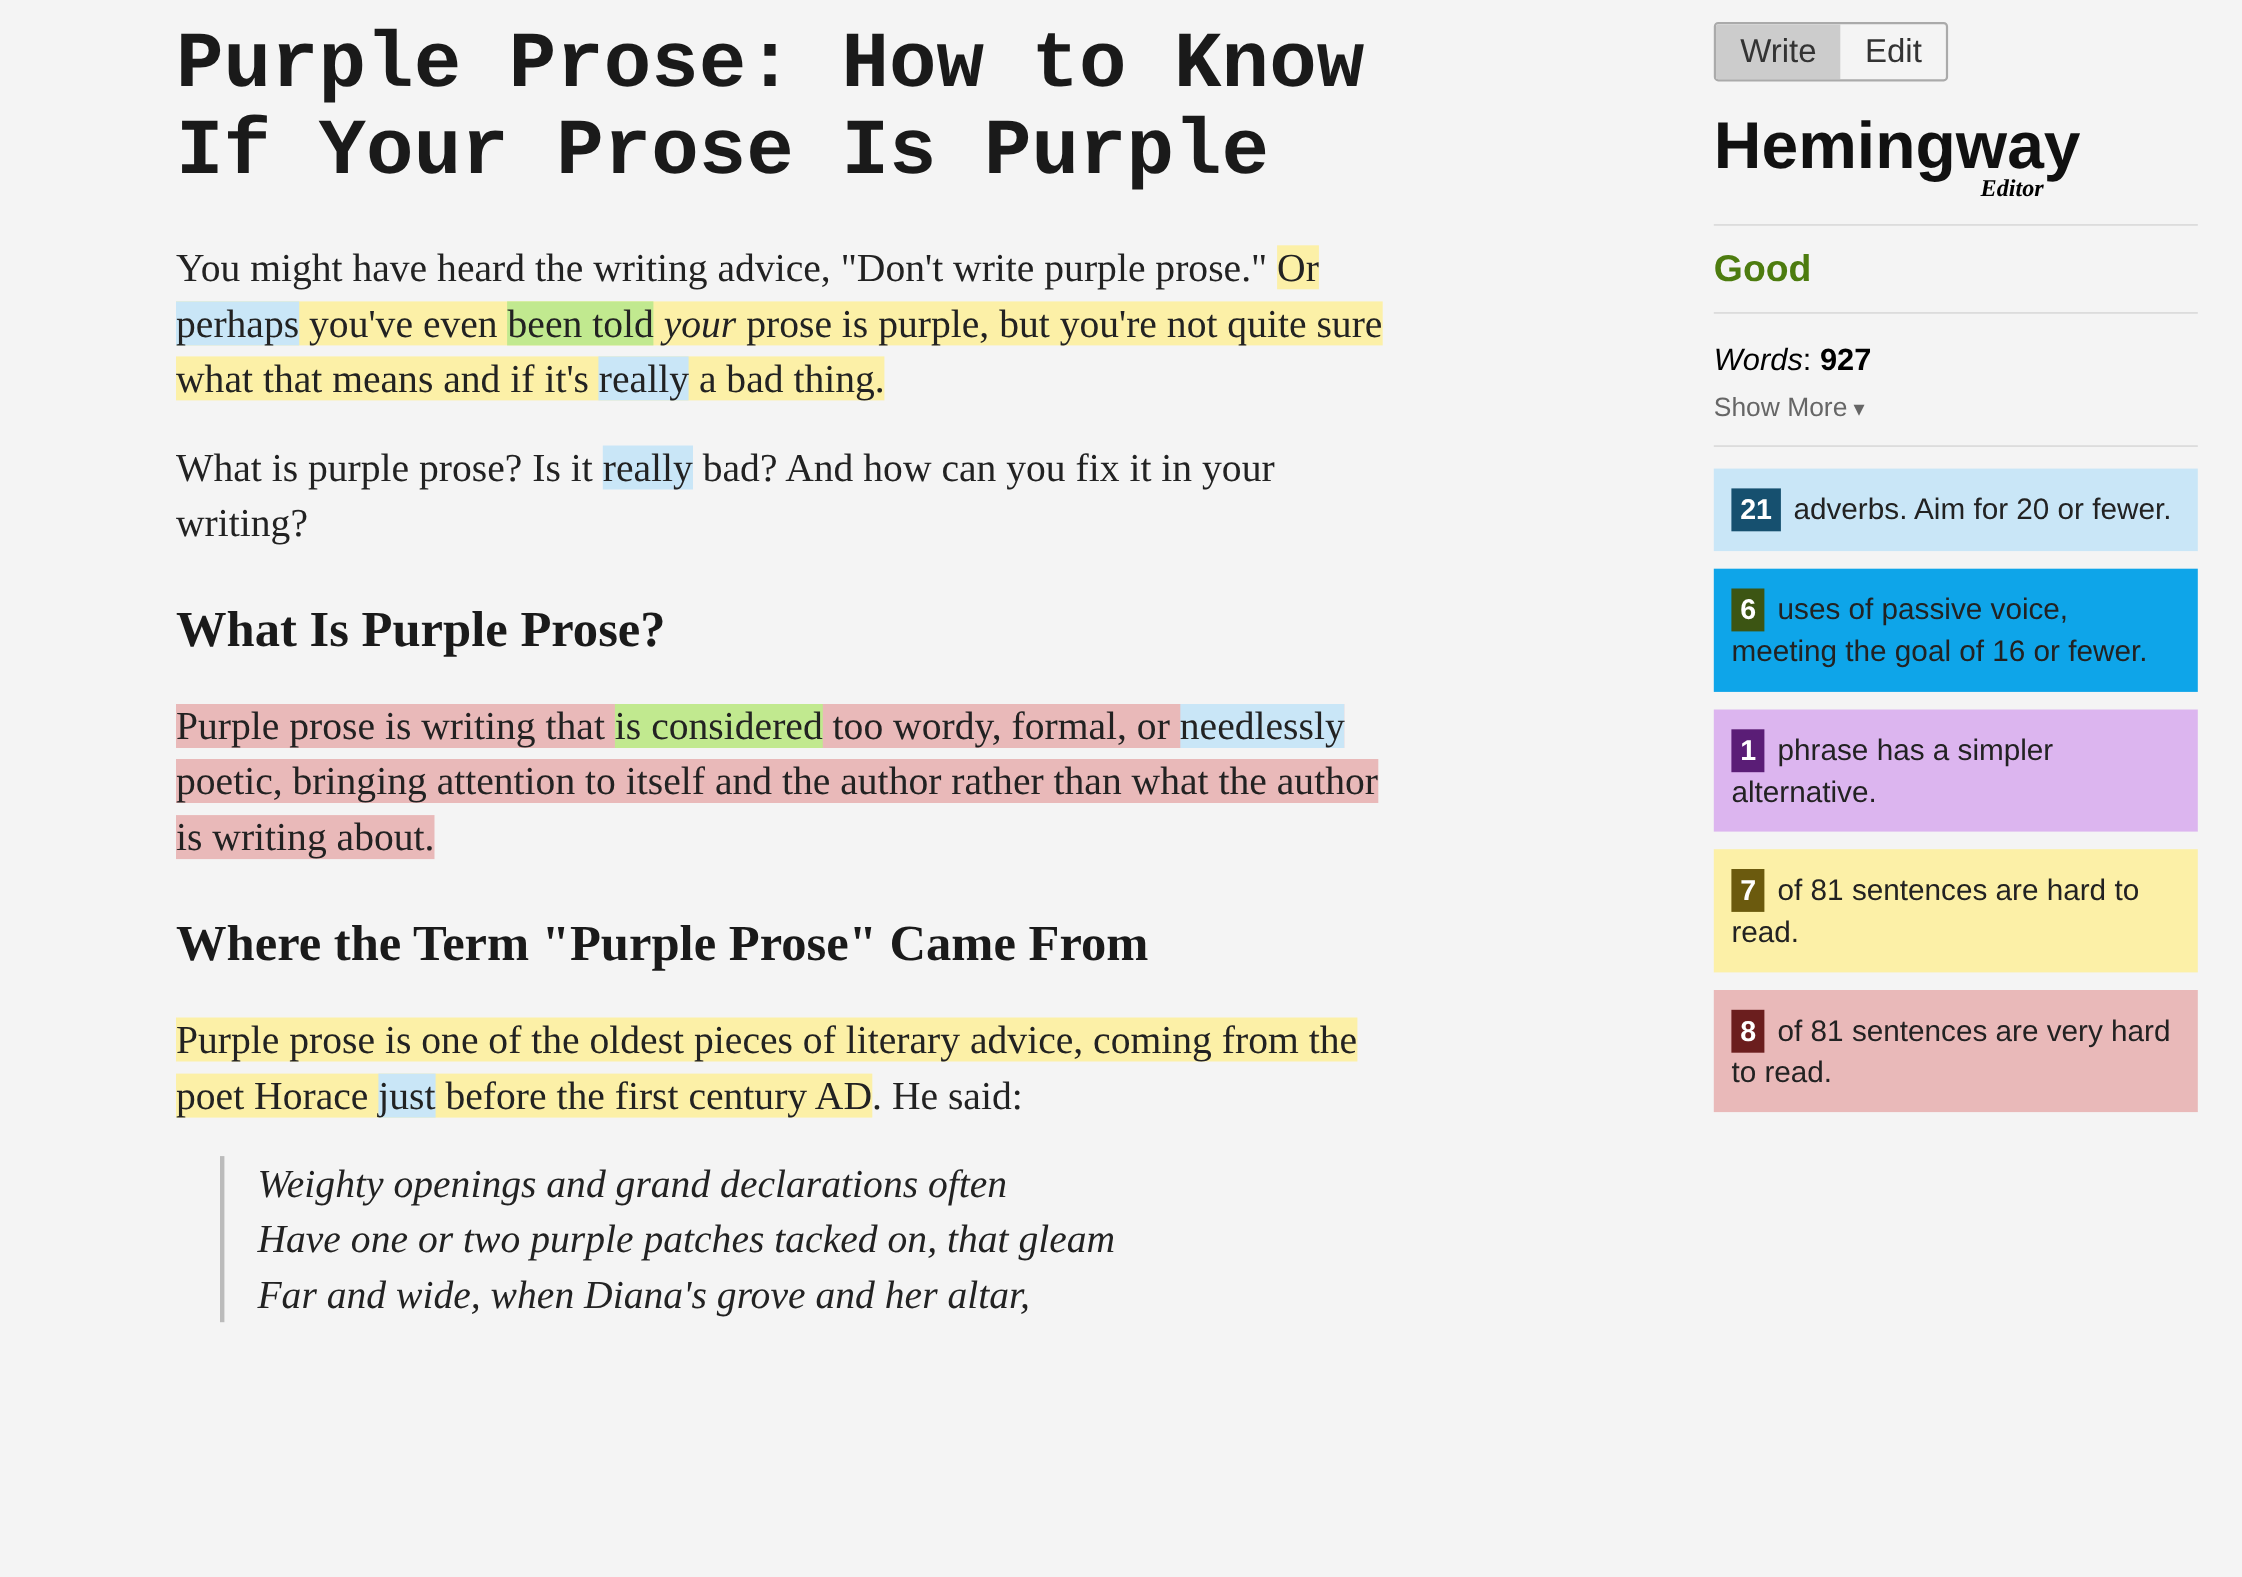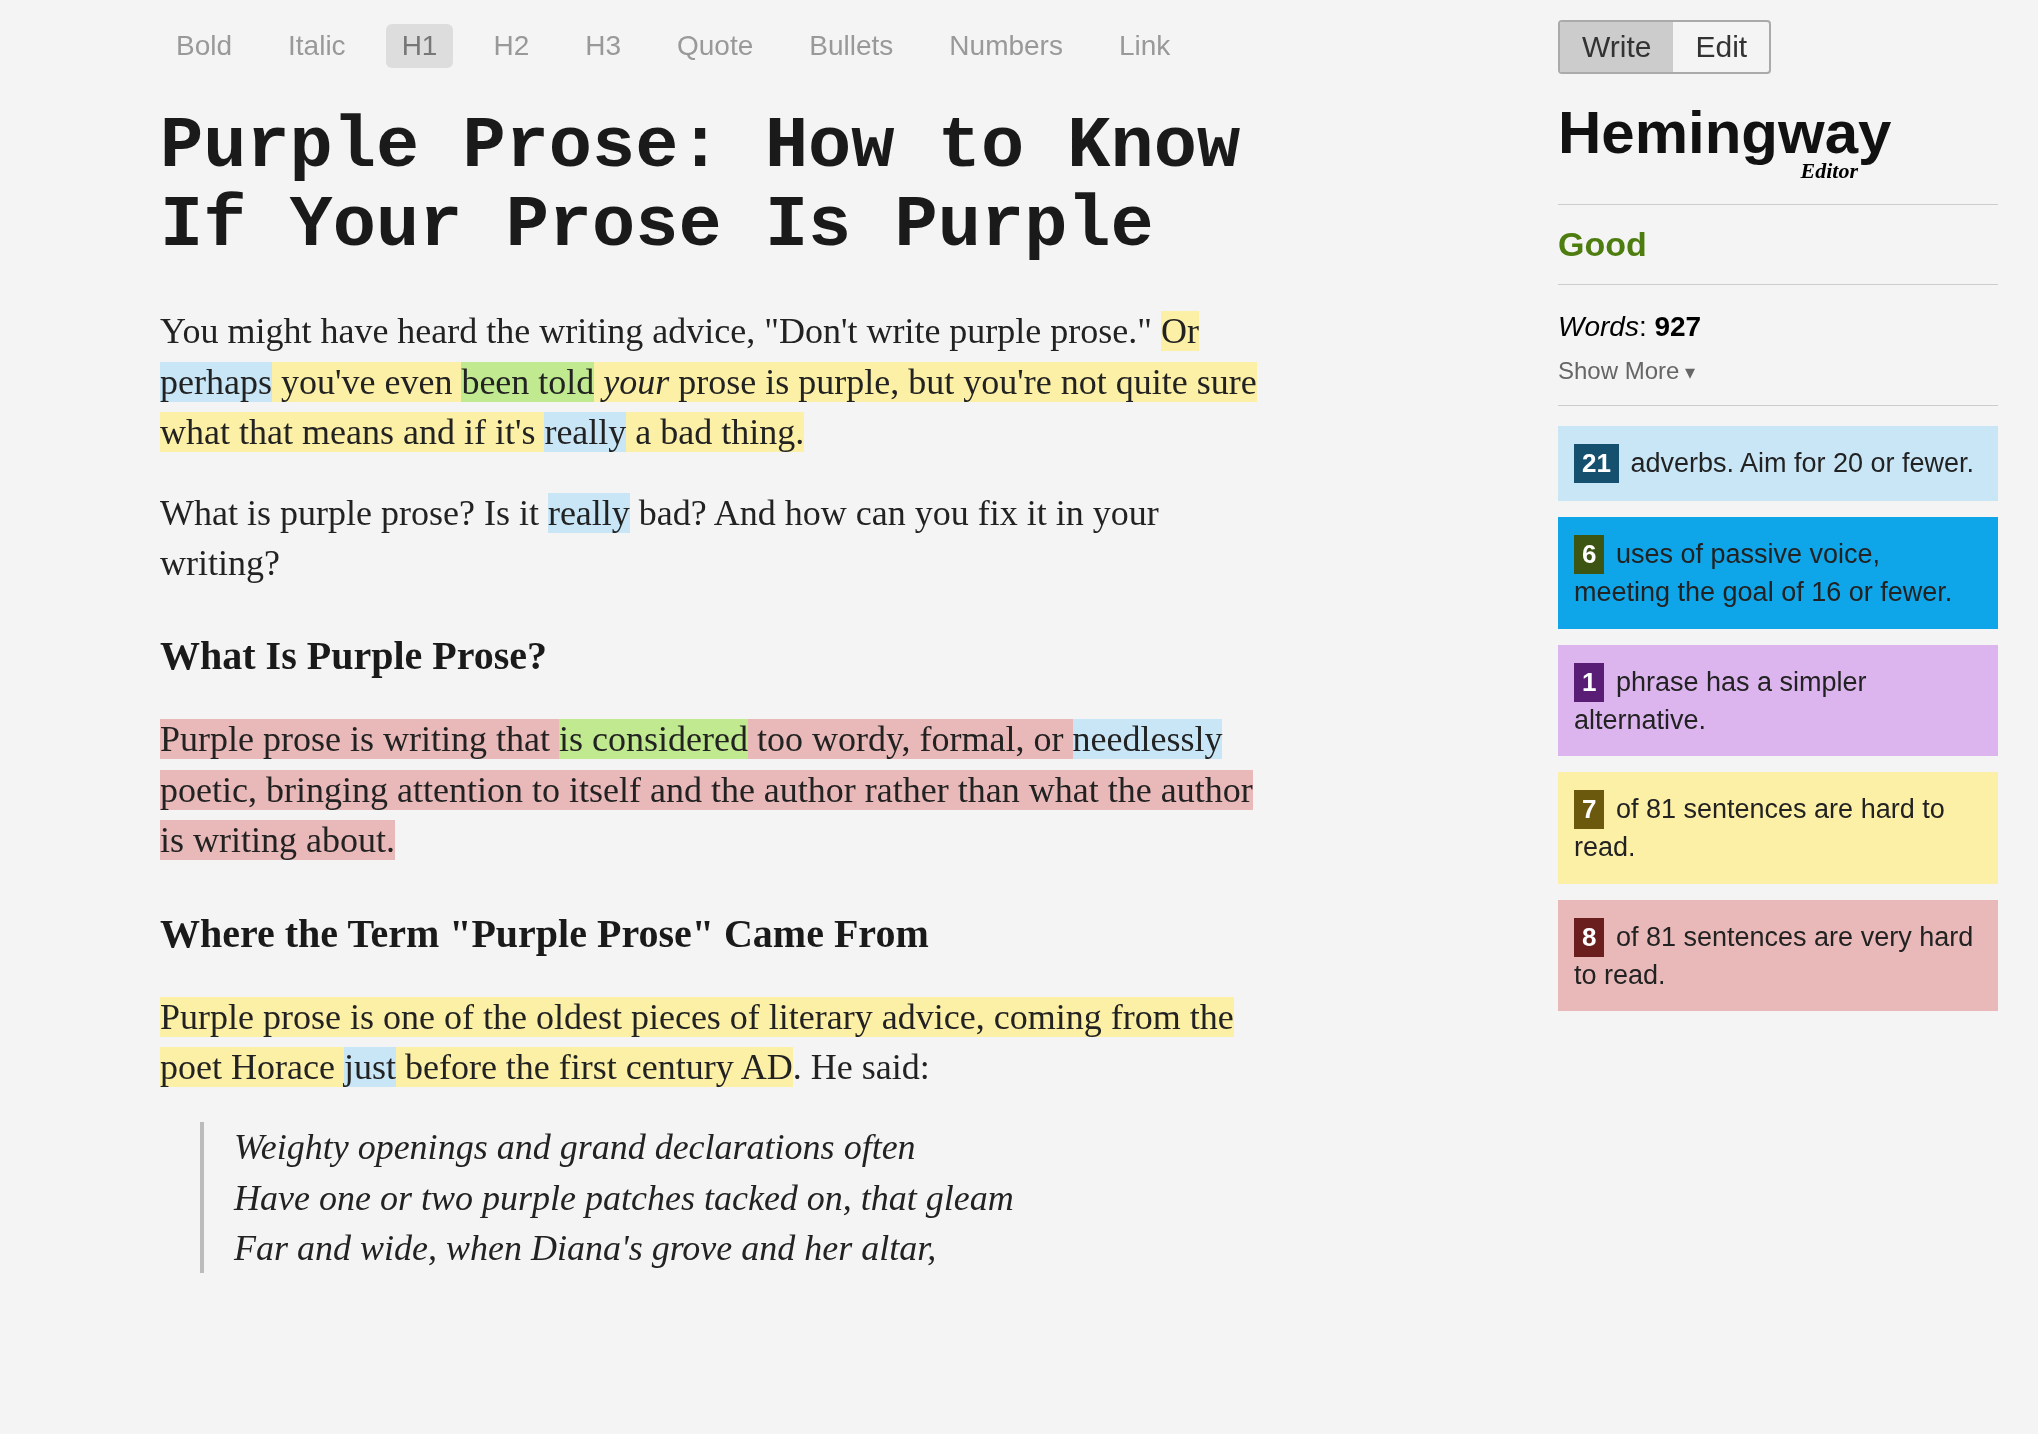--- a/index.html
+++ b/index.html
@@ -44,21 +44,21 @@
   }
   .content h1 {
     font-size: 72px;
     font-weight: 700;
     line-height: 1.1;
     margin-bottom: 40px;
     color: #1a1a1a;
     font-family: Liberation Mono, monospace;
   }
   .content h2 {
-    font-size: 40px;
+    font-size: 46px;
     font-weight: 700;
     margin: 40px 0 30px 0;
     color: #1a1a1a;
   }
   .content p {
     margin-bottom: 30px;
   }
   .hl-adverb { background: #c9e6f7; }
   .hl-passive { background: #c1e98f; }
   .hl-hard { background: #fcf0a7; }
@@ -175,31 +175,20 @@
   .card-complex .num { background: #5a1d76; }
   .card-hard    { background: #fcf0a7; }
   .card-hard .num { background: #6b5a0e; }
   .card-veryhard{ background: #e9b9b9; }
   .card-veryhard .num { background: #6b1e1e; }
 </style>
 </head>
 <body>
 
 <div class="editor-pane">
-  <div class="toolbar">
-    <div class="toolbar-btn">Bold</div>
-    <div class="toolbar-btn">Italic</div>
-    <div class="toolbar-btn active">H1</div>
-    <div class="toolbar-btn">H2</div>
-    <div class="toolbar-btn">H3</div>
-    <div class="toolbar-btn">Quote</div>
-    <div class="toolbar-btn">Bullets</div>
-    <div class="toolbar-btn">Numbers</div>
-    <div class="toolbar-btn">Link</div>
-  </div>
 
   <div class="content">
     <h1>Purple Prose: How to Know If Your Prose Is Purple</h1>
 
     <p>
       <span>You might have heard the writing advice, "Don't write purple prose." </span><span class="hl-hard"><span>Or </span><span class="hl-adverb">perhaps</span><span> you've even </span><span class="hl-passive">been told</span><span> </span><span class="ital">your</span><span> prose is purple, but you're not quite sure what that means and if it's </span><span class="hl-adverb">really</span><span> a bad thing.</span></span>
     </p>
 
     <p>
       <span>What is purple prose? Is it </span><span class="hl-adverb">really</span><span> bad? And how can you fix it in your writing?</span>

